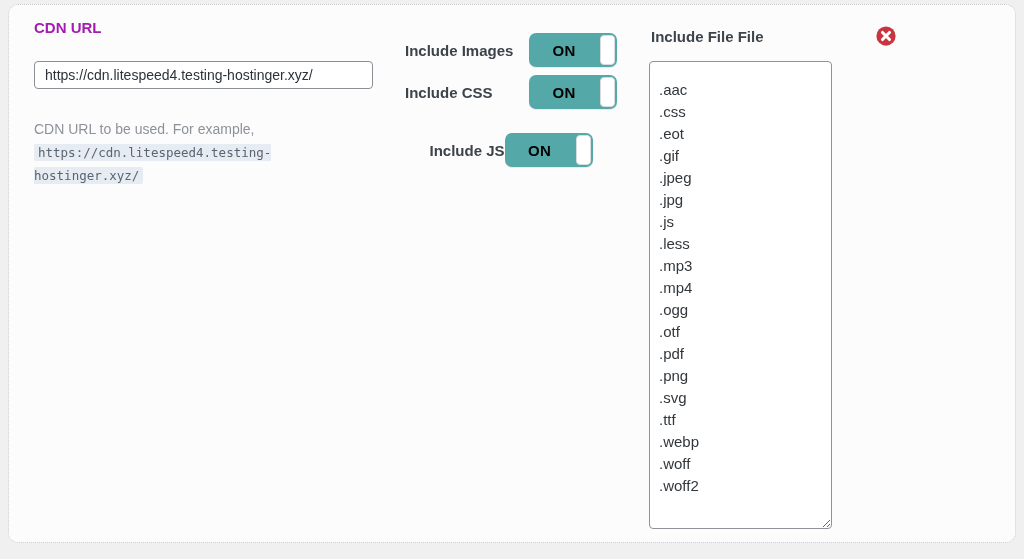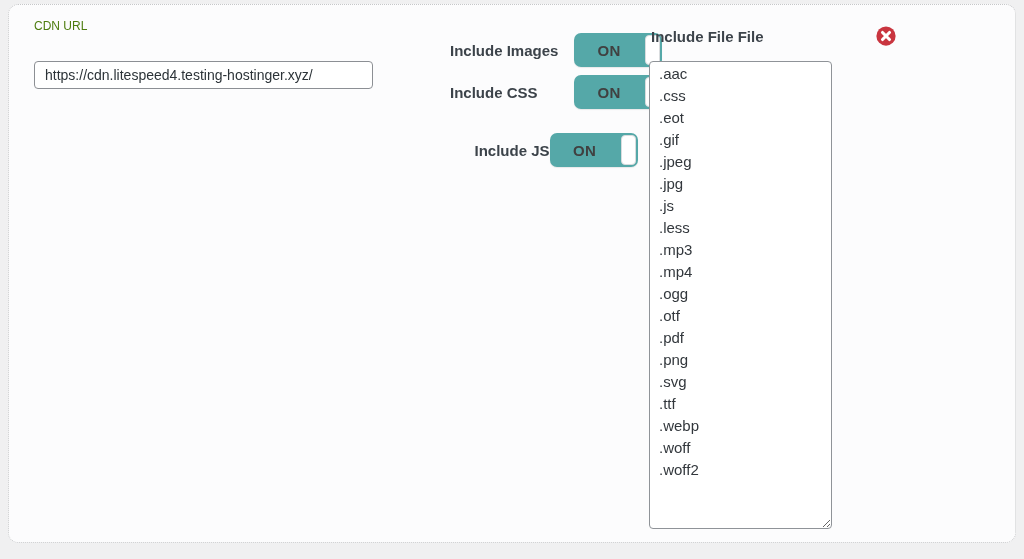--- a/index.html
+++ b/index.html
@@ -14,21 +14,21 @@
     position: absolute; left: 8px; top: 4px;
     width: 1008px; height: 539px;
     background: #fcfcfd;
     border: 1px dotted #c6c7c9;
     border-radius: 10px;
     box-sizing: border-box;
   }
   
   .cdn-label {
     position: absolute; left: 25px; top: 14px;
-    font-size: 12px; font-weight: 400; color: #4d7c0f;
+    font-size: 15px; font-weight: 700; color: #a21caf;
   }
   .cdn-input {
     position: absolute; left: 25px; top: 56px;
     width: 339px; height: 28px;
     box-sizing: border-box;
     border: 1px solid #8c8f94; border-radius: 4px;
     padding: 0 10px;
     font-family: "Liberation Sans", sans-serif;
     font-size: 14px; color: #2c3338;
     background: #fff;
@@ -44,41 +44,41 @@
     font-size: 12.5px;
     background: #e7ebf2;
     color: #5a6572;
     padding: 1px 4px;
     border-radius: 2px;
   }
   
   .toggle-row {
     position: absolute; left: 396px;
     width: 212px; height: 34px;
-    display: flex; align-items: center; justify-content: space-between; margin-left: 45px;
+    display: flex; align-items: center; justify-content: space-between;
   }
   .row-1 { top: 28px; }
   .row-2 { top: 70px; }
   .row-3 { top: 128px; justify-content: center; }
   .toggle-label {
     font-size: 15px; font-weight: 700; color: #3c434a;
     white-space: nowrap;
   }
   .toggle {
     position: relative;
     width: 88px; height: 34px;
     background: #55a8a8;
     border: none; border-radius: 7px;
     cursor: pointer; padding: 0;
     box-shadow: 0 1px 1px rgba(0,0,0,0.08);
   }
   .toggle .state {
     position: absolute; left: 0; right: 18px; top: 0; bottom: 0;
     display: flex; align-items: center; justify-content: center;
-    color: #404040; font-weight: 700; font-size: 15px;
+    color: #000000; font-weight: 700; font-size: 15px;
     font-family: "Liberation Sans", sans-serif;
     letter-spacing: 0.3px;
   }
   .toggle .knob {
     position: absolute; right: 2px; top: 2px;
     width: 15px; height: 30px;
     background: #ffffff;
     border: 1px solid #d9dcde;
     border-radius: 4px;
     box-sizing: border-box;
@@ -95,35 +95,38 @@
   .dismiss-btn {
     width: 22px; height: 22px;
     border: none; background: transparent; padding: 0;
     cursor: pointer; line-height: 0;
   }
   .ft-textarea {
     position: absolute; left: 640px; top: 56px;
     width: 183px; height: 468px;
     box-sizing: border-box;
     border: 1px solid #8f9398; border-radius: 4px;
-    padding: 1px 9px;
+    padding: 17px 9px;
     font-family: "Liberation Sans", sans-serif;
     font-size: 15px; line-height: 22px;
     color: #32373c;
     background: #fff;
     resize: vertical;
   }
 </style>
 </head>
 <body>
 
 <div class="card">
 
   <div class="cdn-label">CDN URL</div>
   <input class="cdn-input" type="text" value="https://cdn.litespeed4.testing-hostinger.xyz/" style="">
+  <p class="cdn-desc"><span>CDN URL to be used. For example,</span>
+    <code>https://cdn.litespeed4.testing-hostinger.xyz/</code>
+  </p>
 
   <div class="toggle-row row-1">
     <span class="toggle-label">Include Images</span>
     <button class="toggle">
       <span class="state">ON</span>
       <span class="knob"></span>
     </button>
   </div>
 
   <div class="toggle-row row-2">

